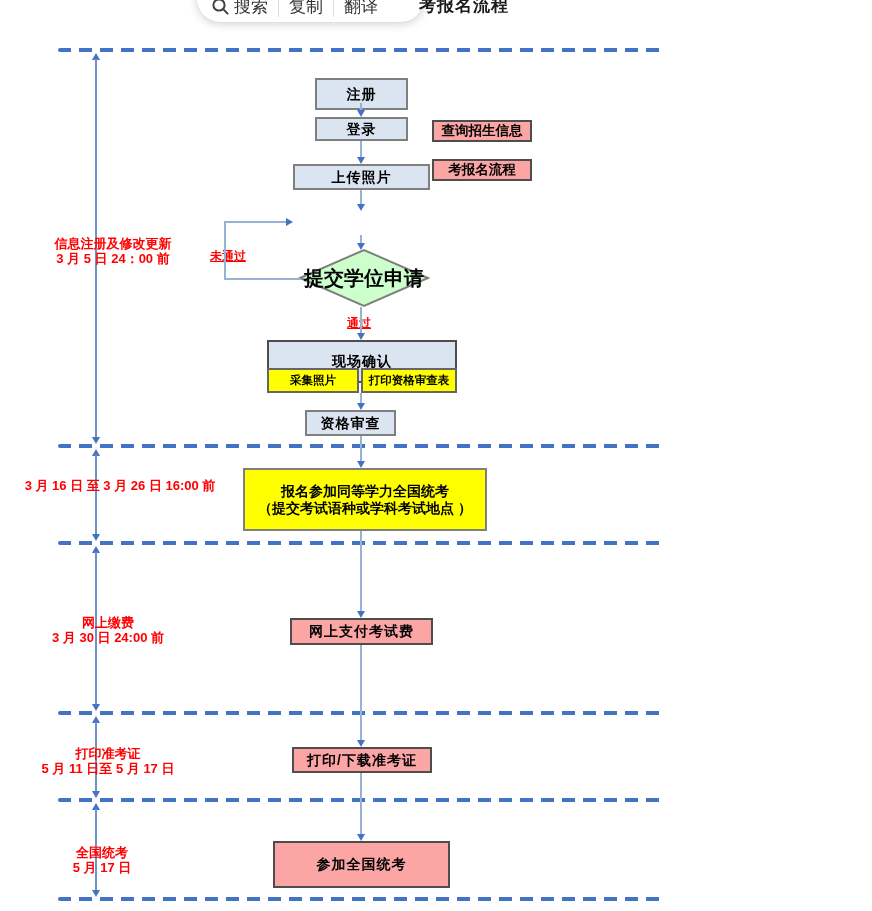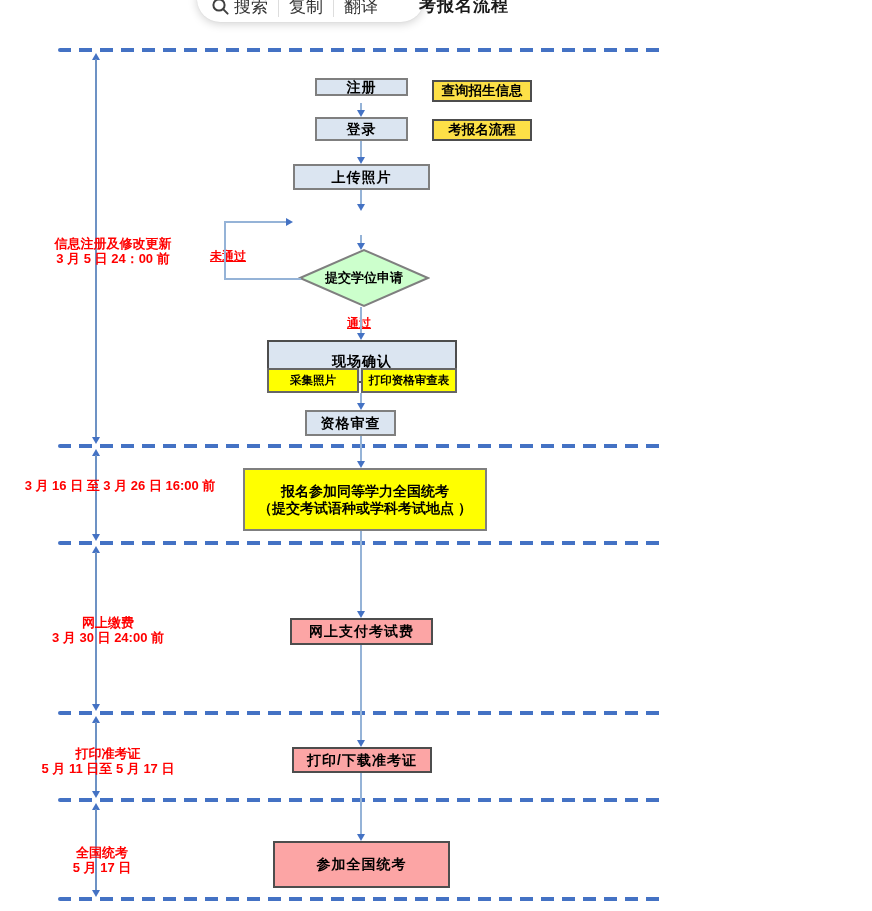--- a/index.html
+++ b/index.html
@@ -25,29 +25,29 @@
   
   .fline{position:absolute;left:360px;width:2px;background:#95b3d7;}
   .fa-down{position:absolute;left:357px;width:0;height:0;border-left:4px solid transparent;border-right:4px solid transparent;border-top:7px solid #4472c4;}
   .loop-seg{position:absolute;background:#95b3d7;}
   .fa-right{position:absolute;width:0;height:0;border-top:4px solid transparent;border-bottom:4px solid transparent;border-left:7px solid #4472c4;}
 
   
   .box{position:absolute;display:flex;align-items:center;justify-content:center;text-align:center;
     font-weight:bold;color:#000;background:#dbe5f1;border:2px solid #7f7f7f;font-size:14px;
     box-sizing:border-box;letter-spacing:1px;line-height:1.15;}
-  .box.white{background:#fde047;border-color:#4d4d4d;font-size:13.5px;letter-spacing:0;}
+  .box.white{background:#fca5a5;border-color:#4d4d4d;font-size:13.5px;letter-spacing:0;margin-top:40px;}
   .box.dark{border-color:#4d4d4d;}
   .box.cyan{background:#fca5a5;border-color:#4d4d4d;}
   .box.yellow-s{background:#ffff00;border-color:#666;font-size:11.5px;letter-spacing:0;}
   .box.yellow-b{background:#ffff00;border-color:#7f7f7f;flex-direction:column;font-size:14px;letter-spacing:0;}
 
   .diamond-wrap{position:absolute;left:298px;top:248px;width:132px;height:60px;}
   .diamond-label{position:absolute;left:298px;top:248px;width:132px;height:60px;display:flex;
-    align-items:center;justify-content:center;font-weight:bold;font-size:13px;color:#000;}
+    align-items:center;justify-content:center;font-weight:bold;font-size:20px;color:#000;}
 
   .phase{position:absolute;color:#f00;font-weight:bold;font-size:13px;text-align:center;line-height:15px;}
   .branch-label{position:absolute;color:#f00;font-weight:bold;font-size:12px;text-decoration:underline;}
 </style>
 </head>
 <body>
 
 <div id="stage">
 
   <div class="toolbar">
@@ -112,21 +112,21 @@
   </div>
   <div class="phase" style="left:28px;top:746px;width:160px;">
     <div>打印准考证</div>
     <div>5 月 11 日至 5 月 17 日</div>
   </div>
   <div class="phase" style="left:42px;top:845px;width:120px;">
     <div>全国统考</div>
     <div>5 月 17 日</div>
   </div>
 
-  <div class="box" style="left:315px;top:78px;width:93px;height:18px;">注册</div>
+  <div class="box" style="left:315px;top:78px;width:93px;height:32px;">注册</div>
   <div class="box white" style="left:432px;top:80px;width:100px;height:22px;">查询招生信息</div>
   <div class="box" style="left:315px;top:117px;width:93px;height:24px;">登录</div>
   <div class="box white" style="left:432px;top:119px;width:100px;height:22px;">考报名流程</div>
   <div class="box" style="left:293px;top:164px;width:137px;height:26px;">上传照片</div>
 
   <div class="diamond-wrap">
     <svg width="132" height="60" viewBox="0 0 132 60">
         <polygon points="2,30 66,2 130,30 66,58" fill="#ccffcc" stroke="#7f7f7f" stroke-width="2"></polygon>
       </svg>
   </div>

